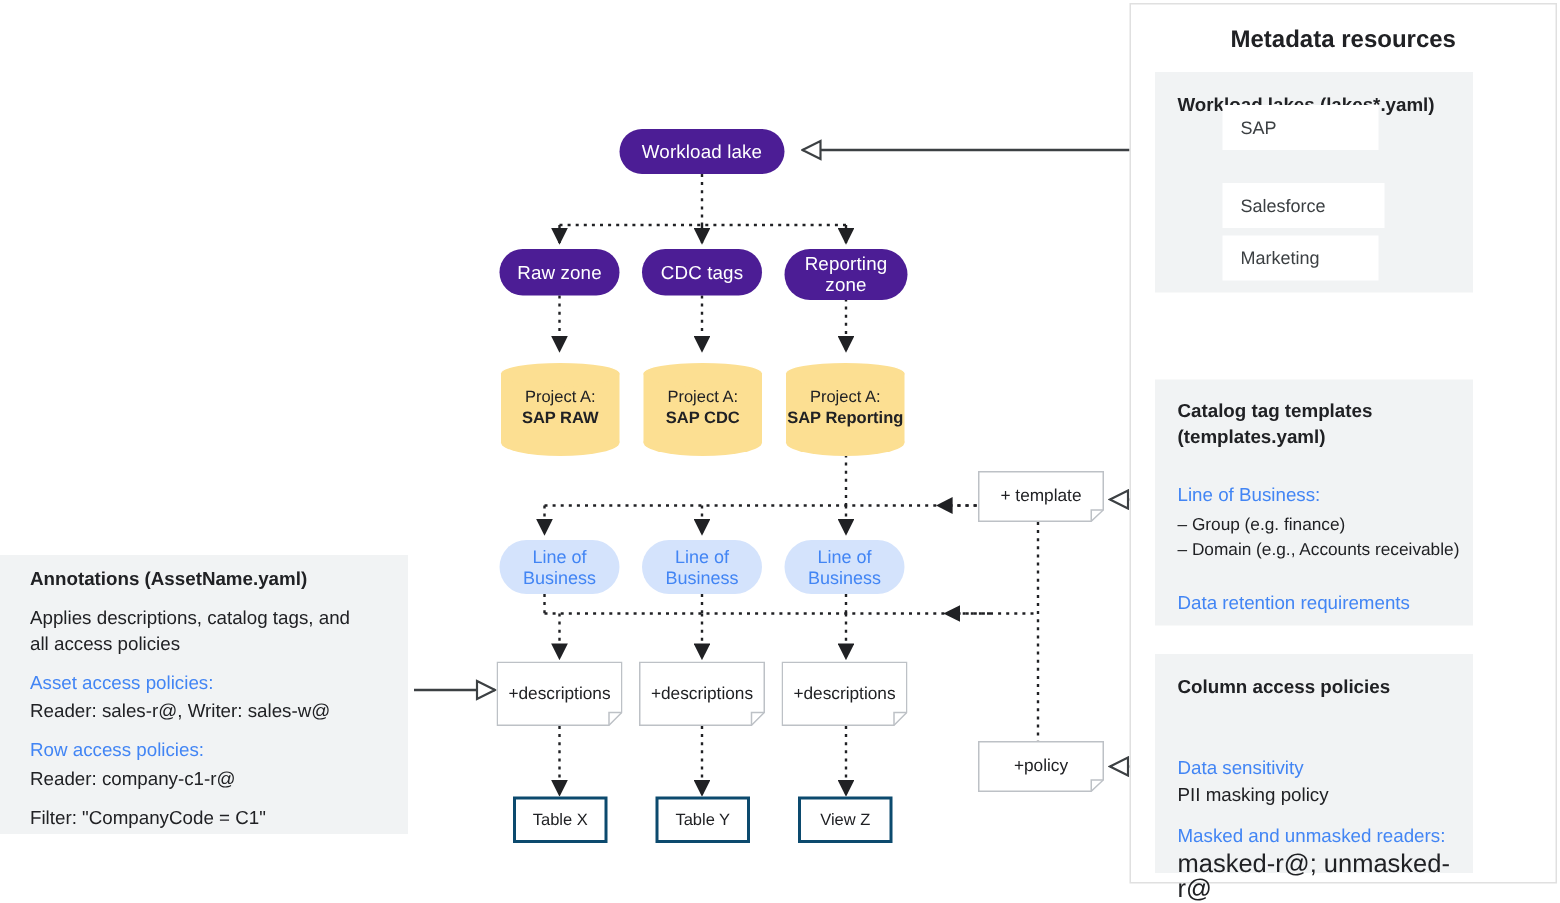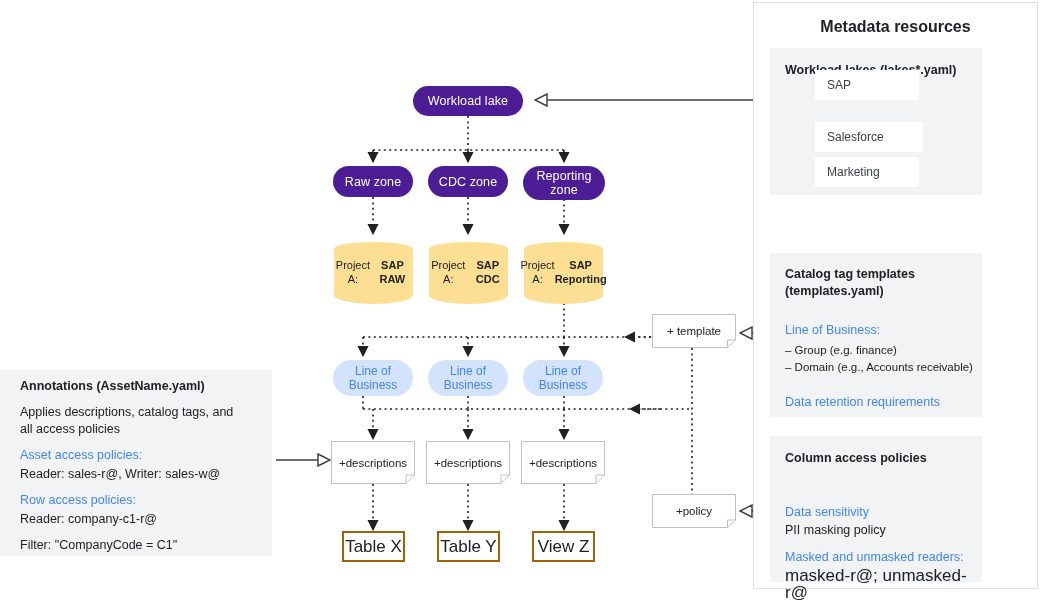--- a/index.html
+++ b/index.html
@@ -82,21 +82,21 @@
     bottom: 0;
     height: 18px;
     border-radius: 50%;
     background: #FCDF92;
   }
   .cyl .cyl-label {
     position: absolute;
     left: 0; right: 0;
     top: 0; bottom: 0;
     display: flex;
-    flex-direction: row;
+    flex-direction: column;
     align-items: center;
     justify-content: center;
     font-size: 11px;
     line-height: 14px;
     color: #202124;
     z-index: 3;
     text-align: center;
   }
   .cyl .cyl-label b { font-weight: 700; }
 
@@ -112,22 +112,22 @@
     width: 100%; height: 100%;
   }
   .note .note-label {
     position: relative;
     z-index: 2;
   }
 
   
   .tbl {
     background: #ffffff;
-    border: 2px solid #a16207;
-    font-size: 17px;
+    border: 2px solid #0c4a6e;
+    font-size: 11px;
     color: #202124;
   }
 
   
   .panel-outline {
     position: absolute;
     box-sizing: border-box;
     border: 1px solid #E0E0E0;
     background: #ffffff;
   }
@@ -233,21 +233,21 @@
   </svg>
 
   <div class="node pill" style="left:413px; top:86px; width:110px; height:30px;">
     <span>Workload lake</span>
   </div>
 
   <div class="node pill" style="left:333px; top:166px; width:80px; height:31px;">
     <span>Raw zone</span>
   </div>
   <div class="node pill" style="left:428px; top:166px; width:80px; height:31px;">
-    <span>CDC zone</span>
+    <span>CDC tags</span>
   </div>
   <div class="node pill" style="left:523px; top:166px; width:82px; height:34px;">
     <span>Reporting zone</span>
   </div>
 
   <div class="node cyl" style="left:334px; top:240px; width:79px; height:64px;">
     <div class="cyl-bottom"></div>
     <div class="cyl-body"></div>
     <div class="cyl-top"></div>
     <div class="cyl-label">

